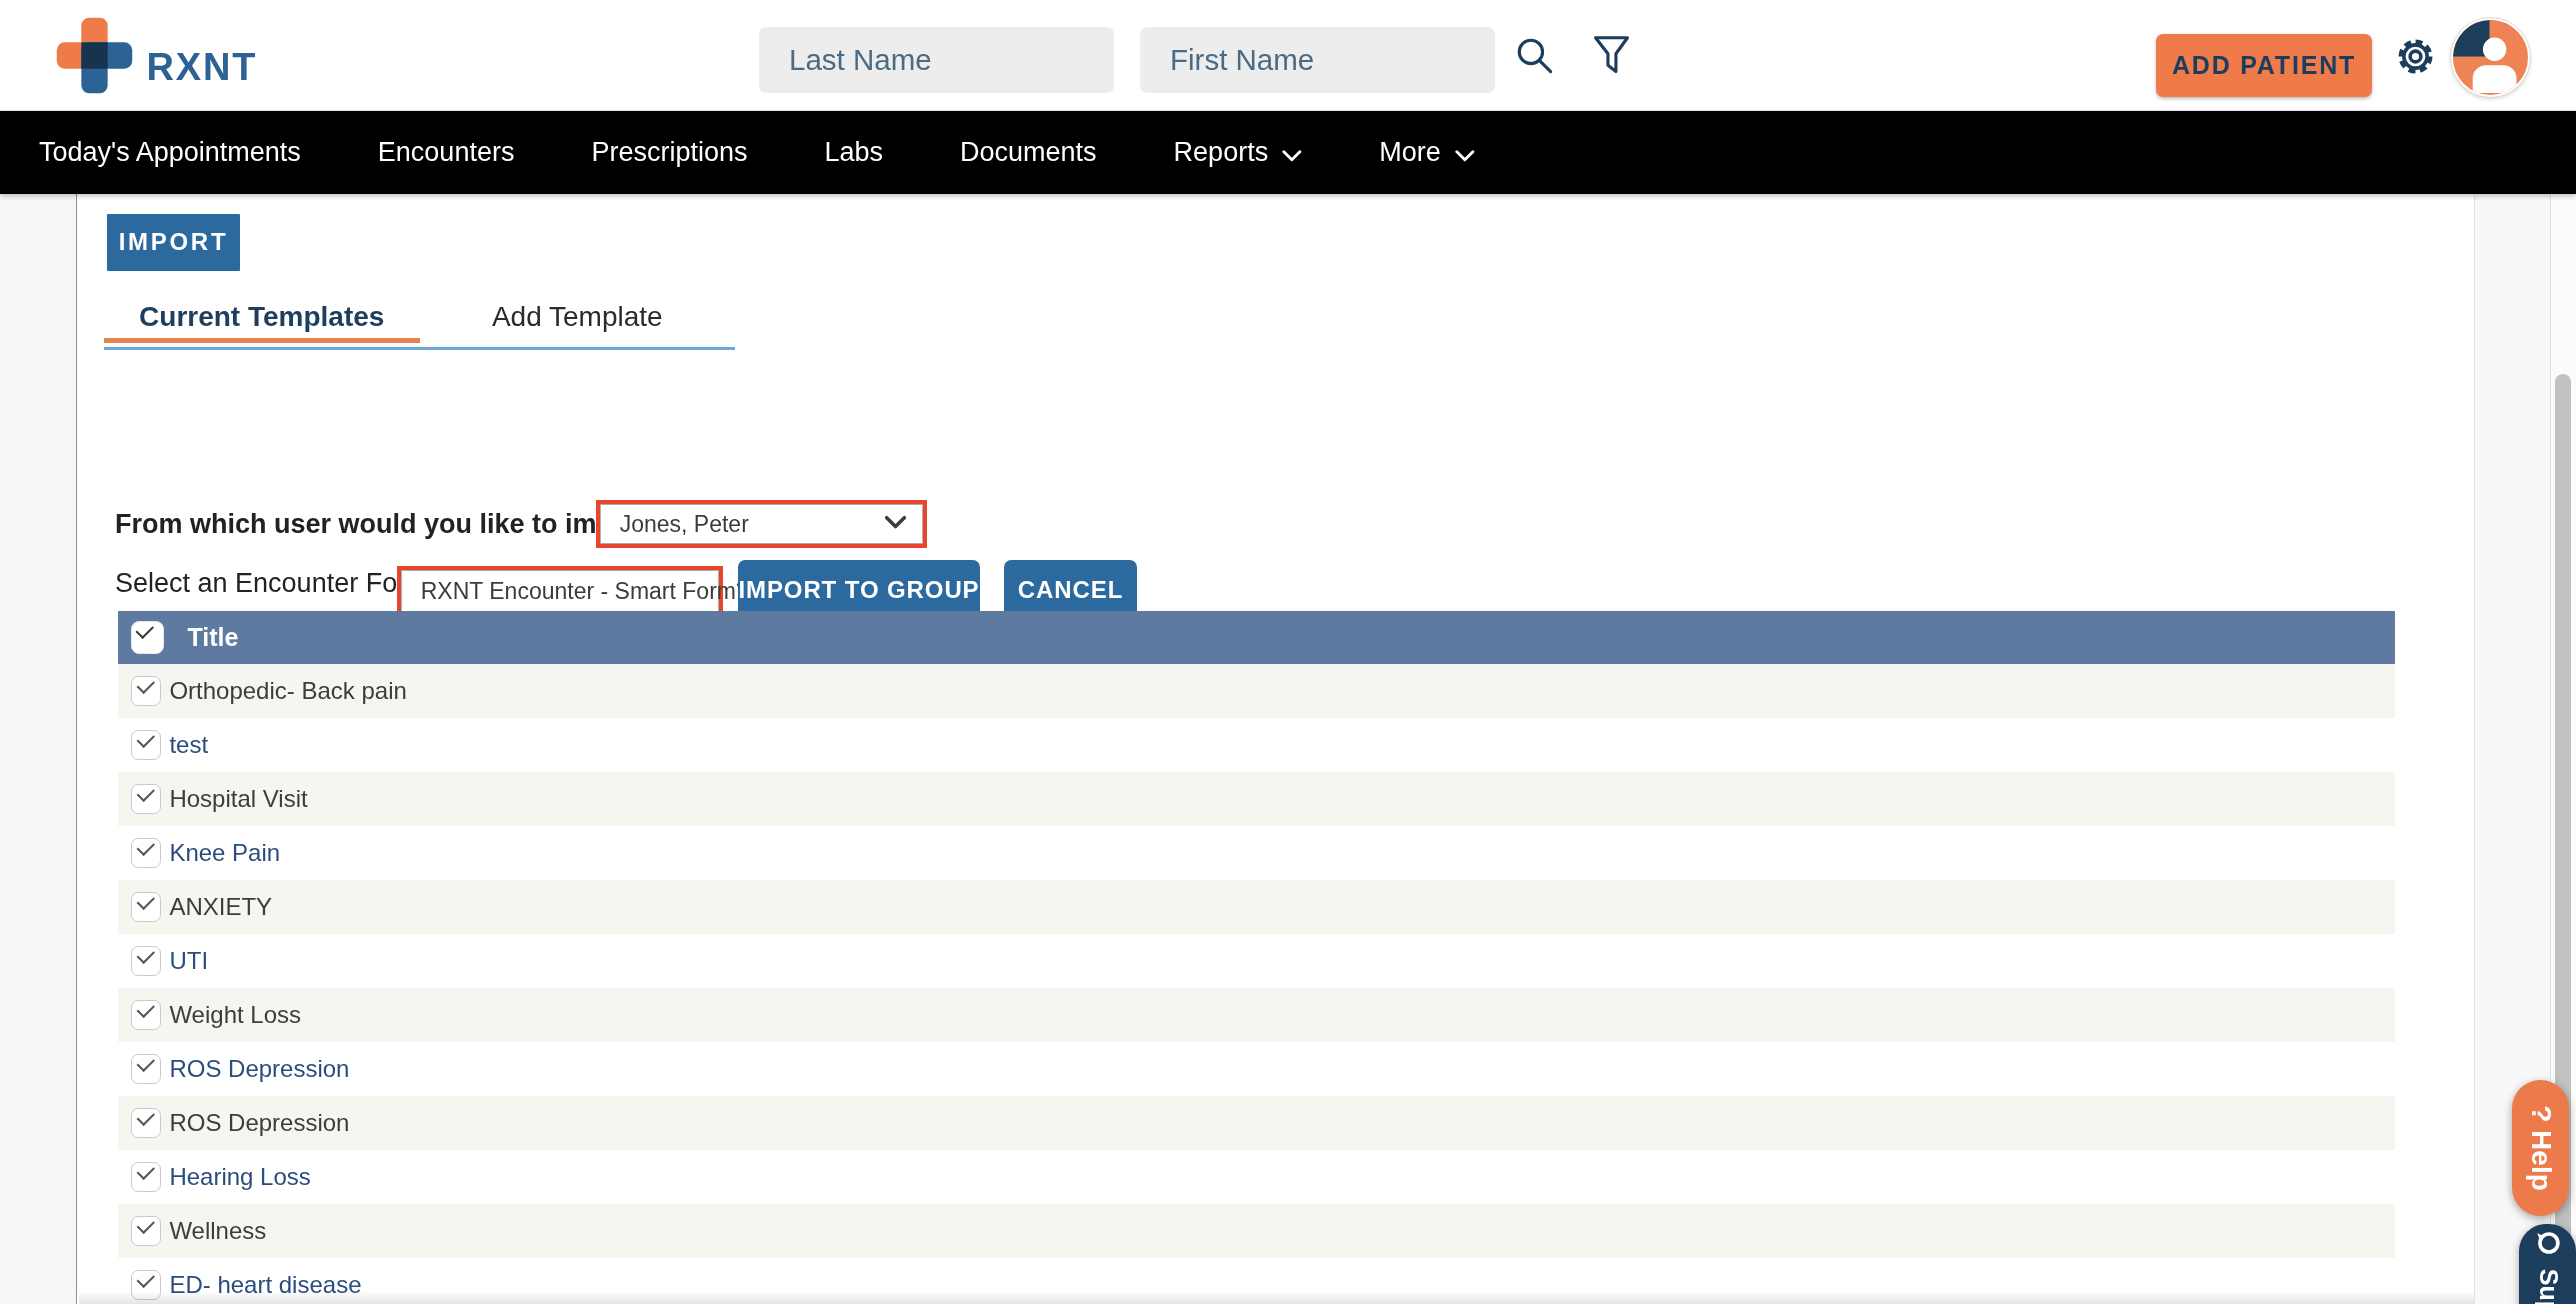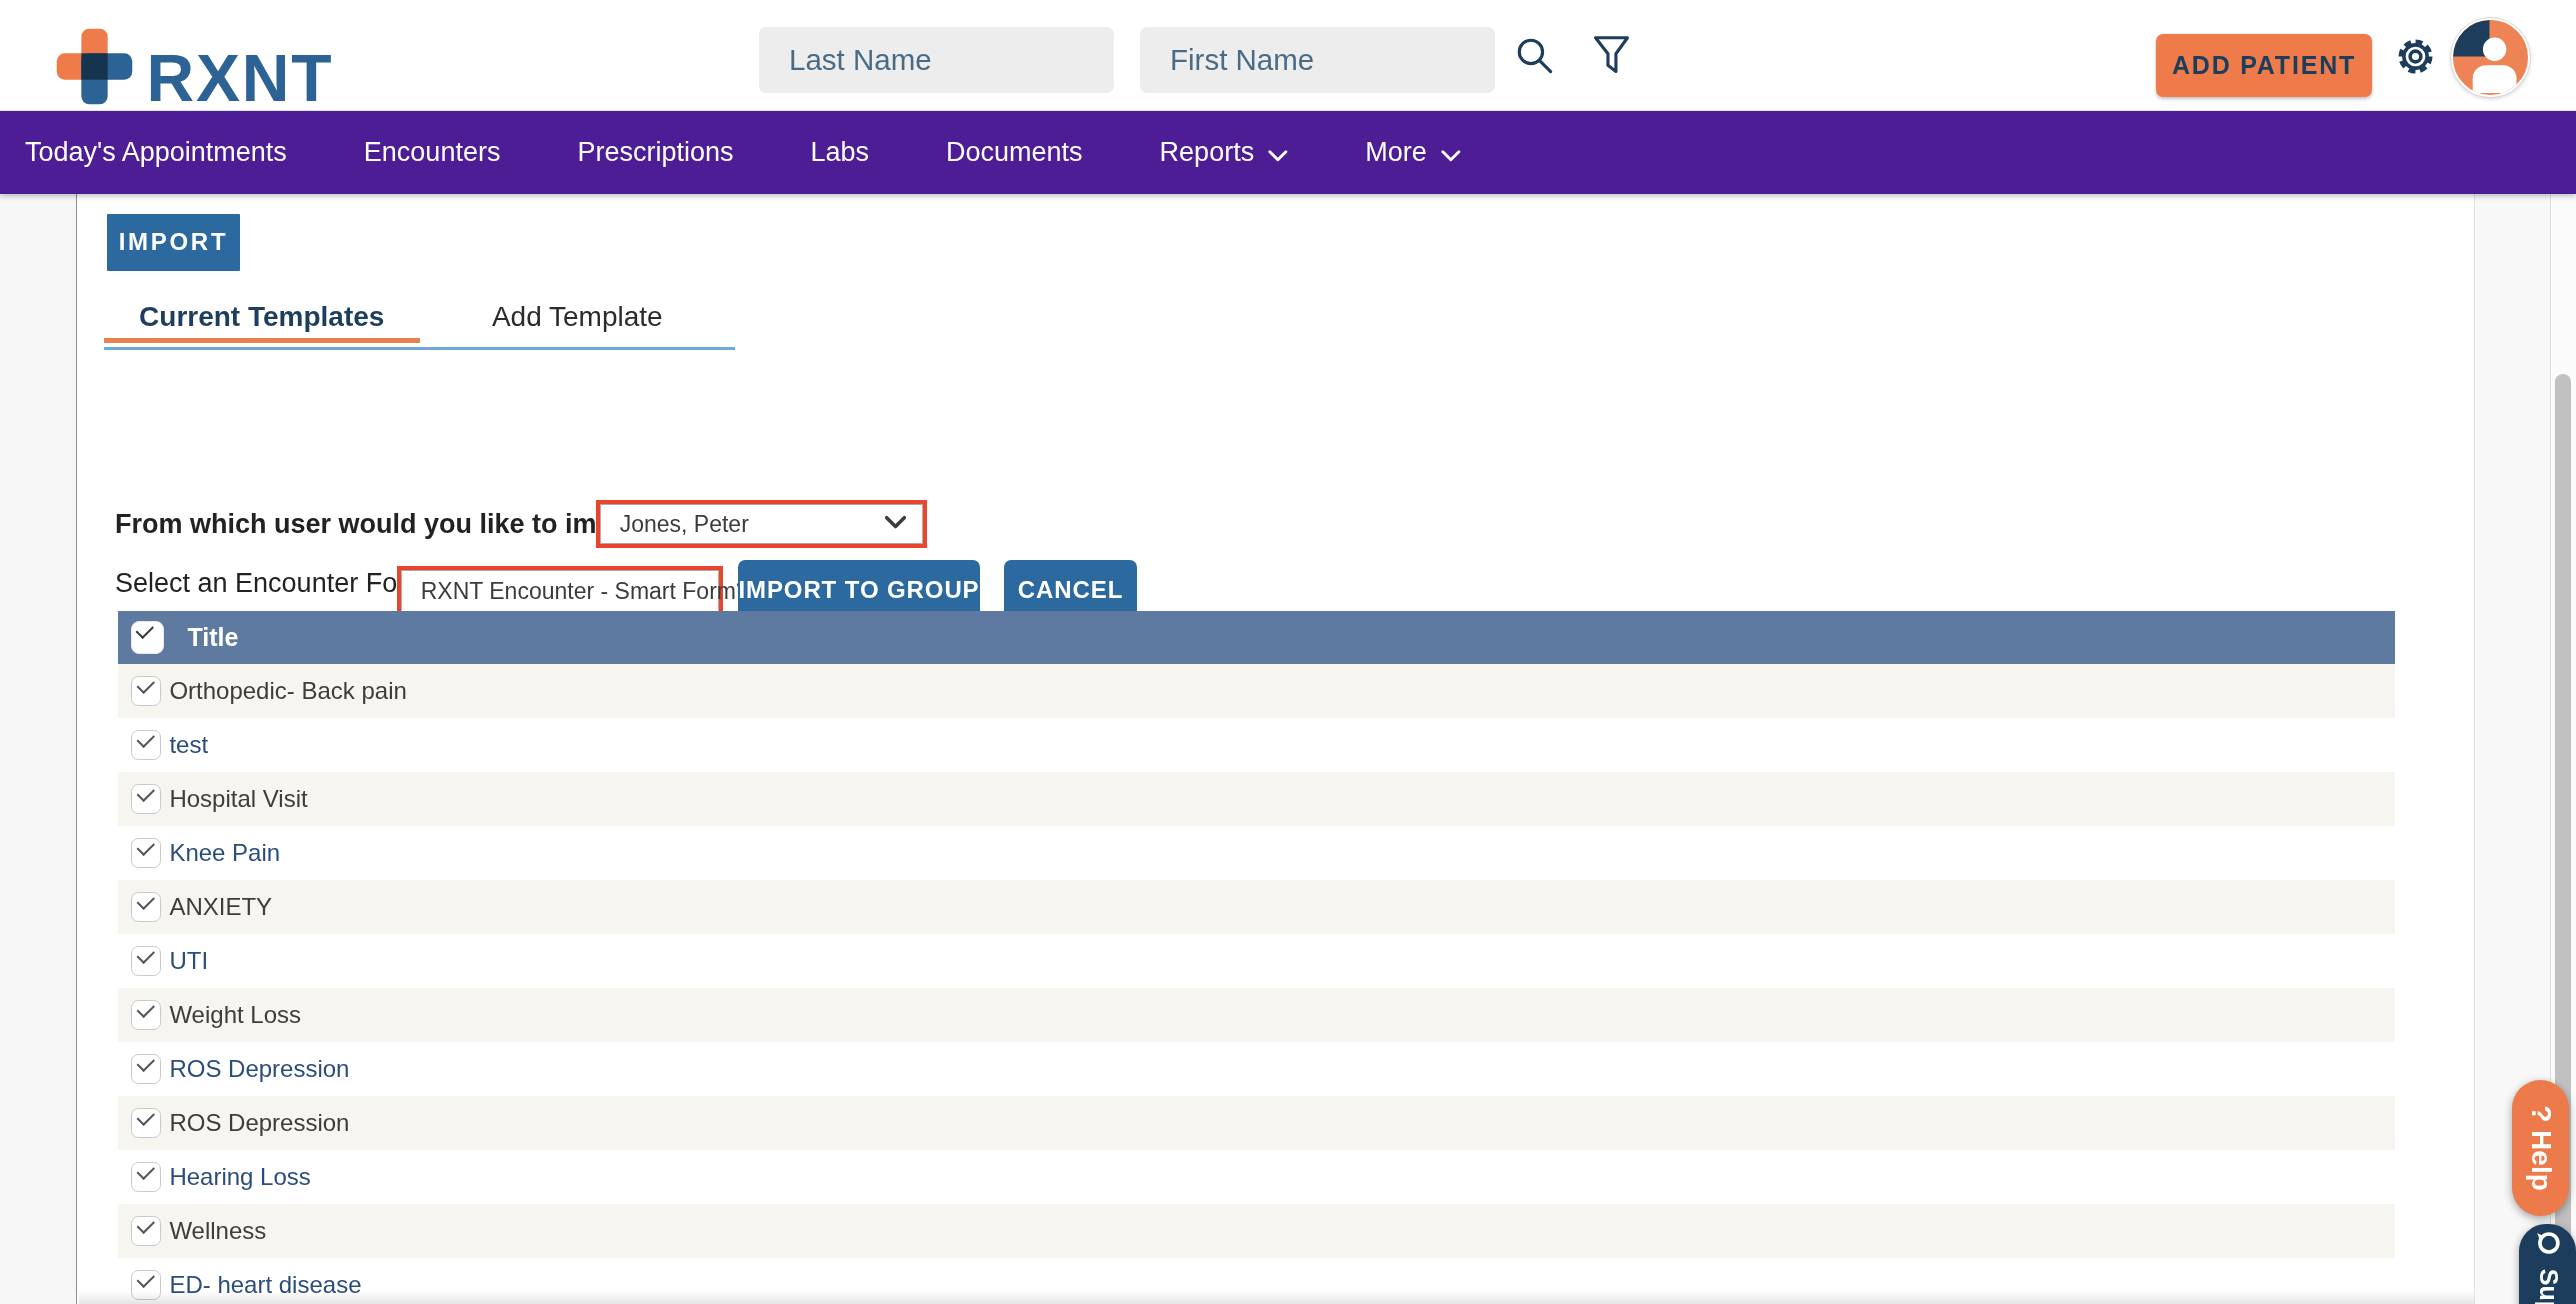--- a/index.html
+++ b/index.html
@@ -4,40 +4,40 @@
 <style>
   * { margin:0; padding:0; box-sizing:border-box; }
   html,body { width:2576px; height:1304px; overflow:hidden; background:#fff;
               font-family:"Liberation Sans", sans-serif; }
 
   
   .top-header { position:relative; width:2576px; height:111px; background:#fff;
                 border-bottom:0.9px solid #e3e3e3; z-index:5; }
   .logo { position:absolute; left:55px; top:16px; display:flex; align-items:center; cursor:pointer; }
   .logo svg { display:block; }
-  .logo-text { font-size:66px; font-weight:bold; color:#2c6294; letter-spacing:1.8px; margin-left:12.5px;margin-top:24px; }
+  .logo-text { font-size:38px; font-weight:bold; color:#2c6294; letter-spacing:1.8px; margin-left:12.5px;margin-top:24px; }
   .name-input { position:absolute; top:27px; width:355px; height:66px; background:#ededed;
                 border:none; border-radius:7.2px; font-size:29.5px; color:#4a6b85;
                 padding:0 0 0 30px; outline:none; font-family:"Liberation Sans",sans-serif; }
   .name-input::placeholder { color:#4a6b85; opacity:1; }
   #last-name { left:759px; } #first-name { left:1140px; }
   .hdr-icon { position:absolute; top:34px; background:none; border:none; cursor:pointer; }
   #search-btn { left:1513px; } #filter-btn { left:1592px; }
   .add-patient { position:absolute; left:2156px; top:34px; width:216px; height:63px;
                  background:#ee7b49; color:#1d3d5c; font-weight:bold; font-size:25px;
                  letter-spacing:1.8px; border:none; border-radius:7.2px; cursor:pointer;
                  box-shadow:0 1.8px 3.6px rgba(0,0,0,.25); font-family:"Liberation Sans",sans-serif;}
   #gear-btn { left:2394px; top:35px; }
   .avatar { position:absolute; left:2451px; top:18px; width:79px; height:79px; border-radius:50%;
             border:2.7px solid #fff; box-shadow:0 0 0 0.9px #d8d8d8, 0 1.8px 4.5px rgba(0,0,0,.2);
             overflow:hidden; cursor:pointer; background:#ee8355; }
 
   
-  .nav-bar { position:relative; width:2576px; height:83px; background:#4c1d95;
-             display:flex; align-items:center; padding-left:25px; gap:77px;
+  .nav-bar { position:relative; width:2576px; height:83px; background:#000000;
+             display:flex; align-items:center; padding-left:39px; gap:77px;
              box-shadow:0 2.7px 5.4px rgba(0,0,0,.25); z-index:4; }
   .nav-item { color:#fff; font-size:27px; display:flex; align-items:center; gap:14.3px; cursor:pointer;
               white-space:nowrap; }
   .nav-item .caret { display:none; margin-top:3.6px; }
   .nav-item.has-caret .caret { display:inline-block; }
 
   
   .content { position:relative; width:2576px; height:1110px; background:#fff; }
   .gutter-left  { position:absolute; left:0; top:0; bottom:0; width:77px; background:#f7f7f7;
                   border-right:1.8px solid #8f8f8f; }

